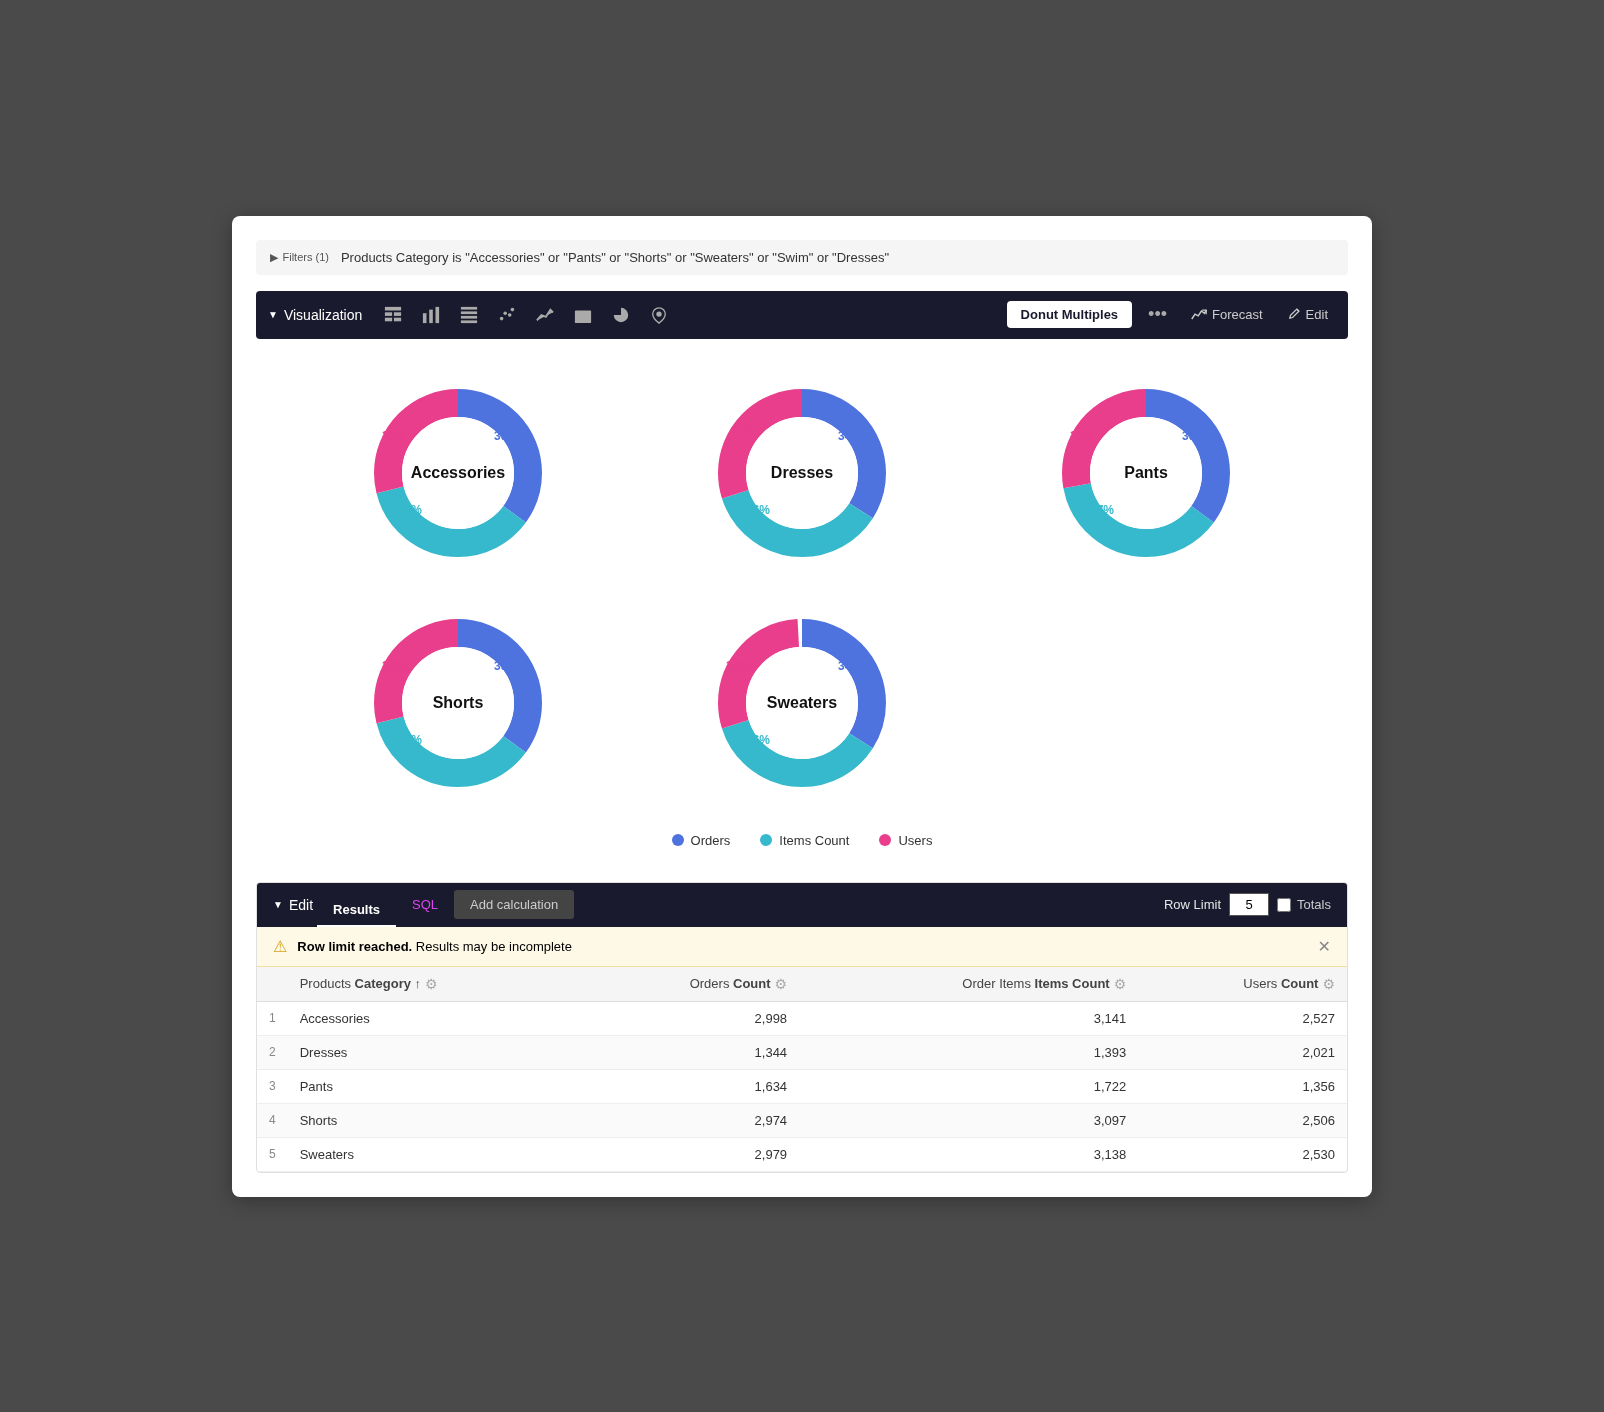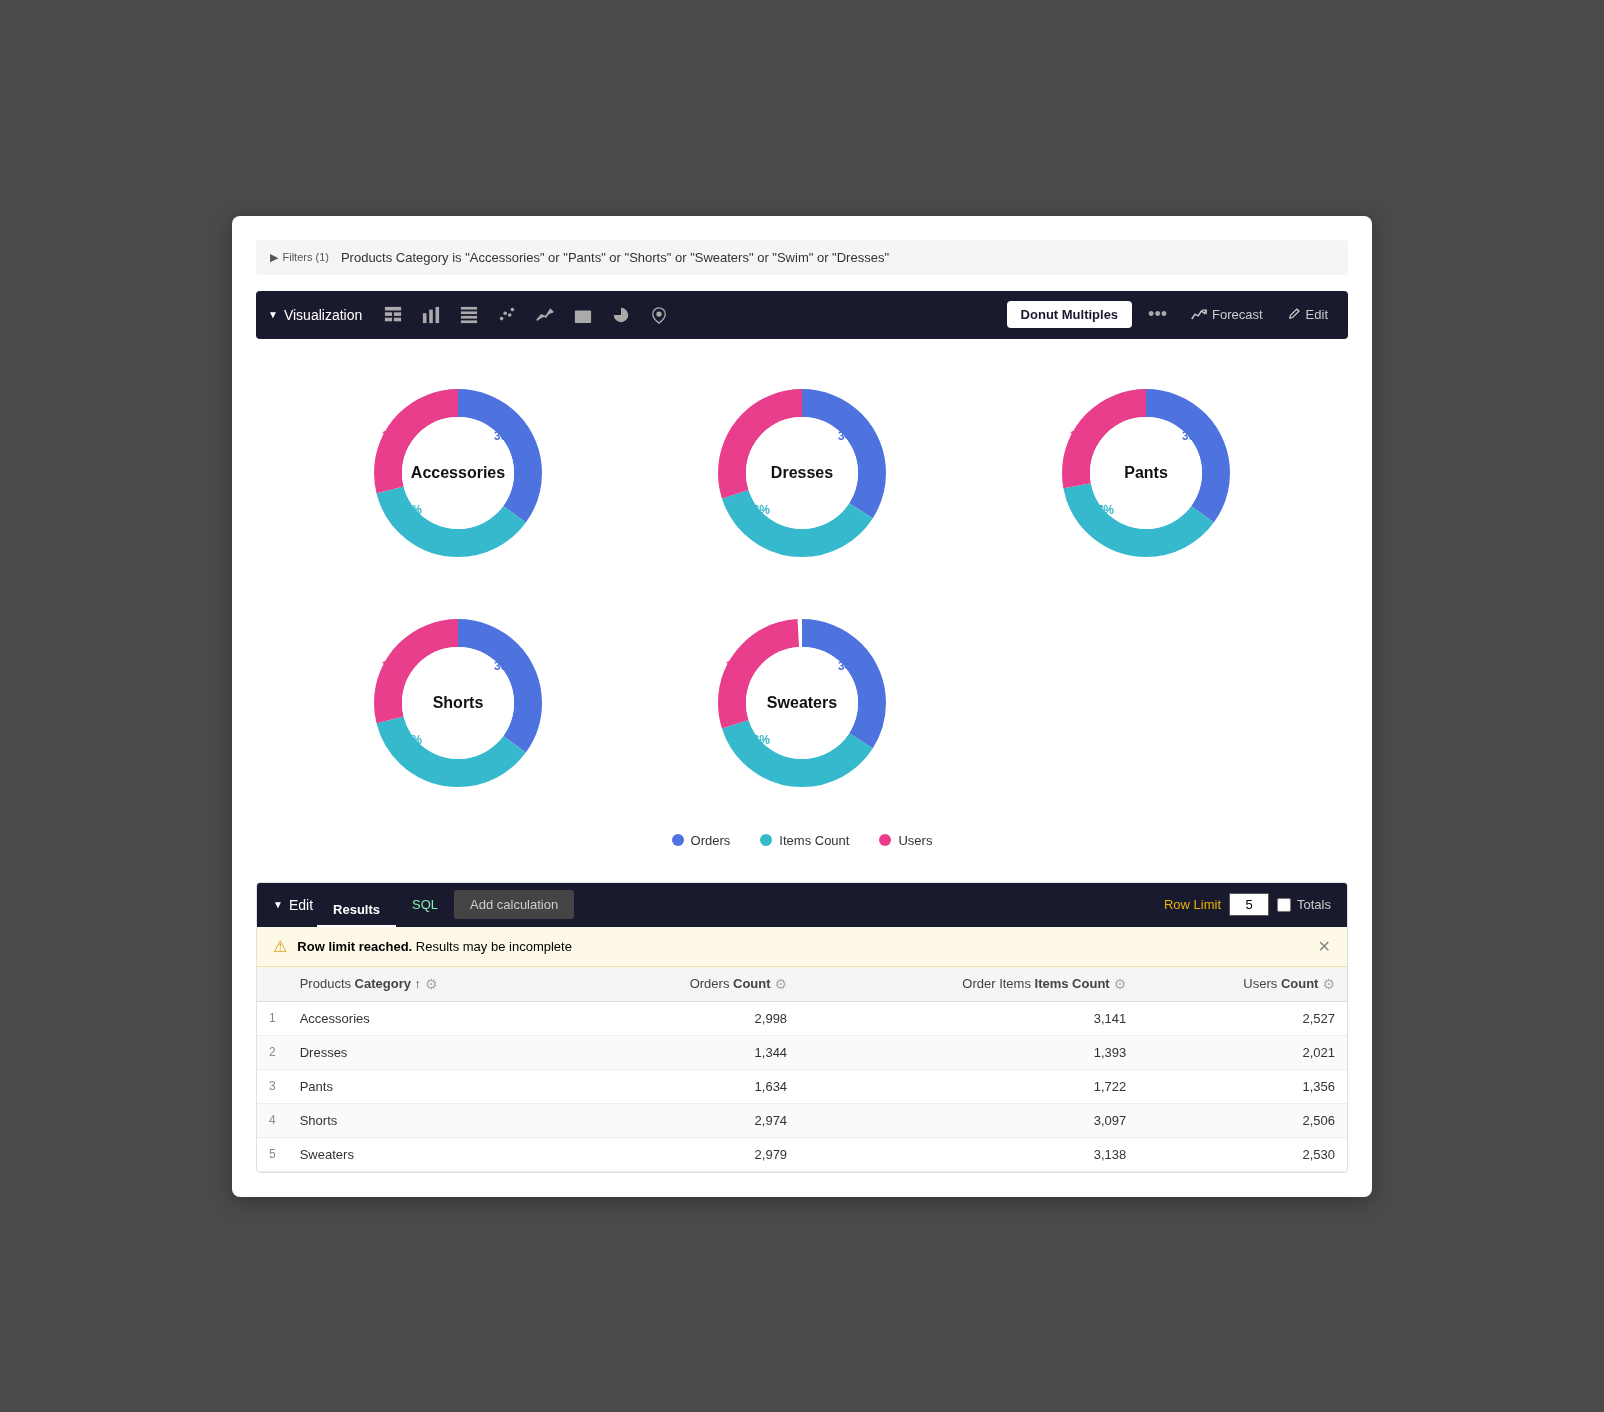--- a/index.html
+++ b/index.html
@@ -177,42 +177,42 @@
       font-size: 14px;
       font-weight: 500;
       display: flex;
       align-items: center;
       gap: 6px;
       margin-right: 4px;
     }
     .data-tab {
       padding: 8px 16px;
       font-size: 13px;
-      color: #86efac;
+      color: #d946ef;
       cursor: pointer;
       border: none;
       background: none;
     }
     .data-tab.active {
       color: #fff;
       font-weight: 600;
       border-bottom: 2px solid #fff;
       margin-top: 12px;
     }
     .data-tab-dark {
       background: #444;
       color: #ccc;
       padding: 7px 16px;
       font-size: 13px;
       border: none;
       cursor: pointer;
       border-radius: 3px;
     }
     .data-spacer { flex: 1; }
-    .row-limit-label { color: #eab308; font-size: 13px; }
+    .row-limit-label { color: #e5e5e5; font-size: 13px; }
     .row-limit-input {
       width: 40px;
       padding: 3px 6px;
       border: 1px solid #555;
       background: #fff;
       font-size: 13px;
       margin: 0 8px;
       text-align: center;
     }
     .totals-label { color: #ccc; font-size: 13px; display: flex; align-items: center; gap: 6px; }

